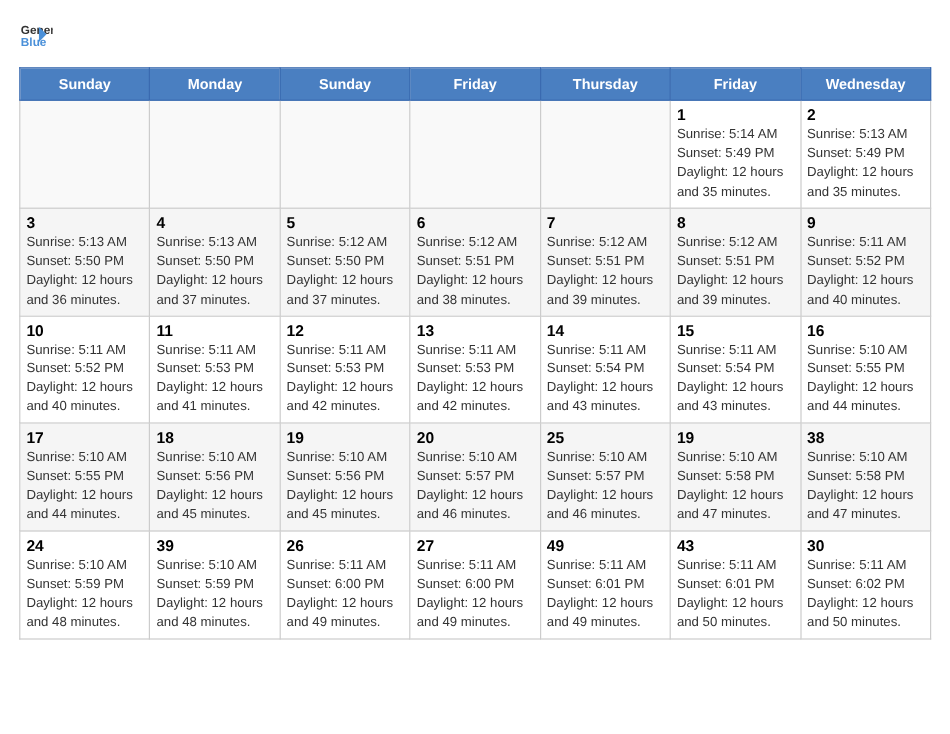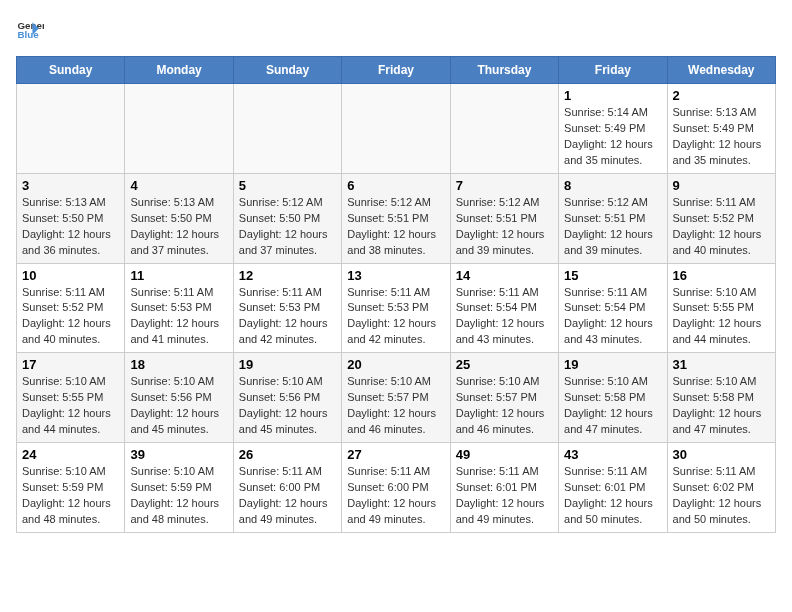--- a/index.html
+++ b/index.html
@@ -272,21 +272,21 @@
 and 46 minutes.</div>
         </td>
         <td>
           <span class="day-number">19</span>
           <div class="day-info" style="white-space: pre-line;">Sunrise: 5:10 AM
 Sunset: 5:58 PM
 Daylight: 12 hours
 and 47 minutes.</div>
         </td>
         <td>
-          <span class="day-number">31</span>
+          <span class="day-number">38</span>
           <div class="day-info" style="white-space: pre-line;">Sunrise: 5:10 AM
 Sunset: 5:58 PM
 Daylight: 12 hours
 and 47 minutes.</div>
         </td>
       </tr>
       <tr>
         <td>
           <span class="day-number">24</span>
           <div class="day-info" style="white-space: pre-line;">Sunrise: 5:10 AM

